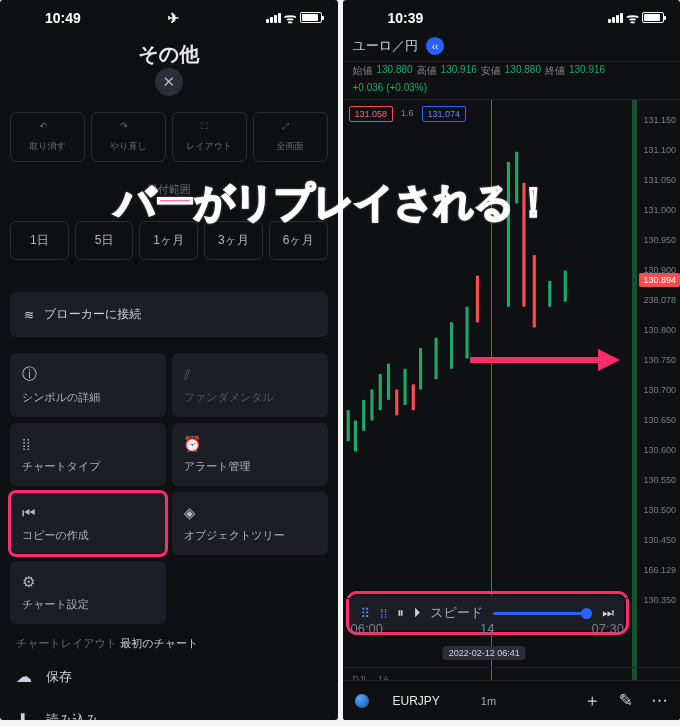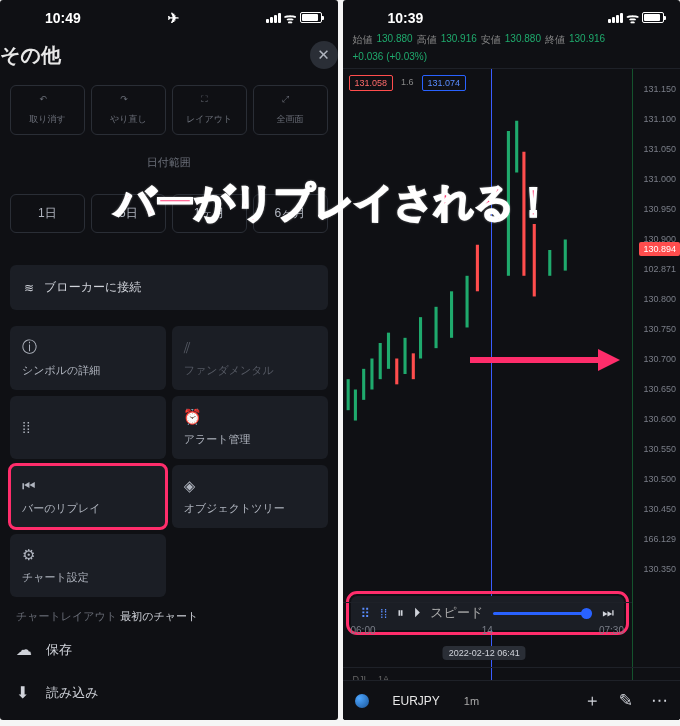--- a/index.html
+++ b/index.html
@@ -10,21 +10,21 @@
 
 .status-bar { display: flex; justify-content: space-between; padding: 8px 16px 4px; color: #fff; font-size: 14px; font-weight: 600; align-items: center; margin-left: 29px; }
 .status-icons { display: flex; gap: 3px; align-items: center; }
 .signal { display: inline-flex; gap: 1px; align-items: flex-end; }
 .signal span { width: 3px; background: #fff; border-radius: 1px; }
 .signal span:nth-child(1){height:4px} .signal span:nth-child(2){height:6px} .signal span:nth-child(3){height:8px} .signal span:nth-child(4){height:10px}
 .battery { width: 22px; height: 11px; border: 1px solid #fff; border-radius: 2px; position: relative; }
 .battery::after { content: ""; position: absolute; right: -3px; top: 3px; width: 2px; height: 4px; background: #fff; border-radius: 0 1px 1px 0; }
 .battery::before { content: ""; position: absolute; left: 1px; top: 1px; bottom: 1px; width: 80%; background: #fff; border-radius: 1px; }
 
-.header { display: flex; justify-content: space-between; align-items: center; padding: 10px 0; }
+.header { display: flex; justify-content: space-between; align-items: center; padding: 10px 7px; flex-direction: column; }
 .header h1 { color: #e8e8e8; font-size: 20px; font-weight: 600; }
 .close-btn { width: 28px; height: 28px; border-radius: 50%; background: #2a2e36; color: #b0b5bf; display: flex; align-items: center; justify-content: center; font-size: 15px; cursor: pointer; }
 
 .toolbar { display: flex; gap: 6px; padding: 6px 10px; }
 .tool-btn { flex: 1; display: flex; flex-direction: column; align-items: center; justify-content: center; gap: 3px; padding: 8px 4px; border: 1px solid #2a2e36; border-radius: 6px; font-size: 9px; color: #6a6e78; cursor: pointer; }
 .tool-btn svg, .tool-btn .ico { width: 16px; height: 16px; }
 
 .section-label { padding: 14px 16px 8px; font-size: 11px; color: #6a6e78; text-align: center; }
 .date-range { display: flex; gap: 6px; padding: 16px 10px; }
 .date-btn { flex: 1; padding: 10px 6px; border: 1px solid #2a2e36; border-radius: 6px; font-size: 12px; color: #b0b5bf; text-align: center; cursor: pointer; background: transparent; }
@@ -44,48 +44,48 @@
 
 
 .chart-header { padding: 6px 10px; font-size: 11px; display: flex; gap: 8px; align-items: center; border-bottom: 1px solid #1e2128; }
 .chart-header .pair { color: #d0d3da; font-size: 13px; }
 .back-circle { width: 18px; height: 18px; border-radius: 50%; background: #2962ff; display: inline-flex; align-items: center; justify-content: center; color: #fff; font-size: 10px; }
 .ohlc { padding: 2px 10px 6px; font-size: 10px; display: flex; flex-wrap: wrap; gap: 4px; border-bottom: 1px solid #1e2128; }
 .ohlc .lbl { color: #888; }
 .ohlc .val { color: #1faa6d; }
 
 .chart-area { flex: 1; position: relative; background: #0f1014; }
-.y-axis { position: absolute; right: 0; top: 0; bottom: 0; width: 48px; border-left: 1px solid #14532d; background: #0f1014; }
+.y-axis { position: absolute; right: 0; top: 0; bottom: 0; width: 48px; border-left: 5px solid #14532d; background: #0f1014; }
 .y-tick { position: absolute; right: 4px; font-size: 9px; color: #7a7e88; transform: translateY(-50%); }
 .price-tag { position: absolute; right: 0; padding: 2px 4px; font-size: 9px; border-radius: 2px; transform: translateY(-50%); }
 .fixed-badge { position: absolute; top: 4px; right: 6px; border: 1px solid #333; padding: 1px 3px; font-size: 8px; border-radius: 2px; color: #888; }
 .vline { position: absolute; top: 0; bottom: 0; width: 1px; background: #3a5cff; left: 44%; }
 .candles { position: absolute; left: 0; right: 48px; top: 0; bottom: 0; }
 
 .info-boxes { position: absolute; top: 6px; left: 6px; display: flex; gap: 3px; align-items: flex-start; }
 .info-box { padding: 2px 5px; font-size: 9px; border-radius: 2px; }
 .box-red { border: 1px solid #ff4d4d; color: #ff6b6b; }
 .box-dark { color: #888; }
 .box-blue { border: 1px solid #2962ff; color: #5a8dff; }
 
 .replay-bar { position: absolute; bottom: 90px; left: 8px; right: 56px; background: #1b1e25; border-radius: 6px; padding: 8px 10px; display: flex; align-items: center; gap: 10px; outline: 3px solid #ff2d6b; outline-offset: 2px; }
 .replay-bar .rbtn { color: #5a8dff; font-size: 13px; cursor: pointer; }
 .replay-bar .rbtn.white { color: #d0d3da; }
 .speed-label { font-size: 13px; color: #aaa; }
 .slider { flex: 1; height: 3px; background: #2962ff; border-radius: 2px; position: relative; }
 .slider::after { content: ""; position: absolute; right: 0; top: -4px; width: 11px; height: 11px; background: #2962ff; border-radius: 50%; }
 
-.time-axis { position: absolute; bottom: 62px; left: 0; right: 48px; display: flex; justify-content: space-between; padding: 22px 8px; font-size: 10px; color: #7a7e88; border-top: 1px solid #1e2128; }
+.time-axis { position: absolute; bottom: 62px; left: 0; right: 48px; display: flex; justify-content: space-between; padding: 22px 8px; font-size: 13px; color: #7a7e88; border-top: 1px solid #1e2128; }
 .time-badge { position: absolute; bottom: 60px; left: 42%; background: #2a2e36; padding: 2px 6px; font-size: 9px; color: #d0d3da; border-radius: 4px; transform: translateX(-50%); }
 
 .bottom-tabs { position: absolute; bottom: 30px; left: 0; right: 0; display: flex; gap: 12px; padding: 6px 10px; font-size: 9px; color: #666; border-top: 1px solid #1e2128; }
 .bottom-bar { position: absolute; bottom: 0; left: 0; right: 0; display: flex; align-items: center; justify-content: space-between; padding: 8px 12px; border-top: 1px solid #1e2128; background: #0f1014; }
 .symbol-pill { display: flex; align-items: center; gap: 24px; font-size: 12px; color: #e8e8e8; font-weight: 500; }
 .symbol-dot { width: 14px; height: 14px; border-radius: 50%; background: radial-gradient(circle at 30% 30%, #4da6ff, #1a5599); }
-.interval { font-size: 11px; color: #aaa; }
+.interval { font-size: 11px; color: #aaa; margin-left: 17px; }
 .bb-actions { display: flex; gap: 18px; align-items: center; color: #d0d3da; font-size: 17px; }
 
 .annotation { position: absolute; top: 175px; left: 115px; right: 20px; font-size: 40px; font-weight: 800; color: #ff2d6b; -webkit-text-stroke: 2px #fff; text-shadow: 0 0 3px #fff; z-index: 50; white-space: nowrap; letter-spacing: -1px; }
 .arrow { position: absolute; top: 345px; right: 60px; width: 150px; z-index: 40; }
 
 svg { fill: none; stroke: currentColor; stroke-width: 1.5; }
 </style>
 </head>
 <body>
 
@@ -127,47 +127,49 @@
         <span class="ico">⤢</span>
         <span>全画面</span>
       </div>
     </div>
 
   <div class="section-label">日付範囲</div>
   <div class="date-range" id="date-range">
       <div class="date-btn">1日</div>
       <div class="date-btn">5日</div>
       <div class="date-btn">1ヶ月</div>
+      <div class="date-btn">3ヶ月</div>
       <div class="date-btn">6ヶ月</div>
     </div>
 
   <div class="broker-row">
     <span class="ico">≋</span>
     <span>ブローカーに接続</span>
   </div>
 
   <div class="tile-grid" id="tiles">
       <div class="tile  ">
         <span class="ico">ⓘ</span>
         <span>シンボルの詳細</span>
       </div>
       <div class="tile disabled ">
         <span class="ico">⫽</span>
         <span>ファンダメンタル</span>
       </div>
       <div class="tile  ">
         <span class="ico">⁞⁞</span>
+        <span>チャートタイプ</span>
       </div>
       <div class="tile  ">
         <span class="ico">⏰</span>
         <span>アラート管理</span>
       </div>
       <div class="tile  highlight">
         <span class="ico">⏮</span>
-        <span>バーのリプレイ</span>
+        <span>コピーの作成</span>
       </div>
       <div class="tile  ">
         <span class="ico">◈</span>
         <span>オブジェクトツリー</span>
       </div>
       <div class="tile  ">
         <span class="ico">⚙</span>
         <span>チャート設定</span>
       </div>
     </div>
@@ -199,20 +201,24 @@
           <span></span>
           <span></span>
           <span></span>
           <span></span>
         </span>
       <span>ᯤ</span>
       <span class="battery"></span>
     </div>
   </div>
 
+  <div class="chart-header">
+    <span class="pair">ユーロ／円</span>
+    <span class="back-circle">‹‹</span>
+  </div>
   <div class="ohlc">
     <span class="lbl">始値</span>
       <span class="val">130.880</span>
     <span class="lbl">高値</span>
       <span class="val">130.916</span>
     <span class="lbl">安値</span>
       <span class="val">130.880</span>
     <span class="lbl">終値</span>
       <span class="val">130.916</span>
     <span class="val" style="width:100%">+0.036 (+0.03%)</span>
@@ -252,21 +258,21 @@
           <line x1="185" y1="150" x2="185" y2="220"></line>
       </g>
     </svg>
     <div class="y-axis" id="yaxis">
         <div class="y-tick" style="top:20px">131.150</div>
         <div class="y-tick" style="top:50px">131.100</div>
         <div class="y-tick" style="top:80px">131.050</div>
         <div class="y-tick" style="top:110px">131.000</div>
         <div class="y-tick" style="top:140px">130.950</div>
         <div class="y-tick" style="top:170px">130.900</div>
-        <div class="y-tick" style="top:200px">102.871</div>
+        <div class="y-tick" style="top:200px">238.078</div>
         <div class="y-tick" style="top:230px">130.800</div>
         <div class="y-tick" style="top:260px">130.750</div>
         <div class="y-tick" style="top:290px">130.700</div>
         <div class="y-tick" style="top:320px">130.650</div>
         <div class="y-tick" style="top:350px">130.600</div>
         <div class="y-tick" style="top:380px">130.550</div>
         <div class="y-tick" style="top:410px">130.500</div>
         <div class="y-tick" style="top:440px">130.450</div>
         <div class="y-tick" style="top:470px">166.129</div>
         <div class="y-tick" style="top:500px">130.350</div>

